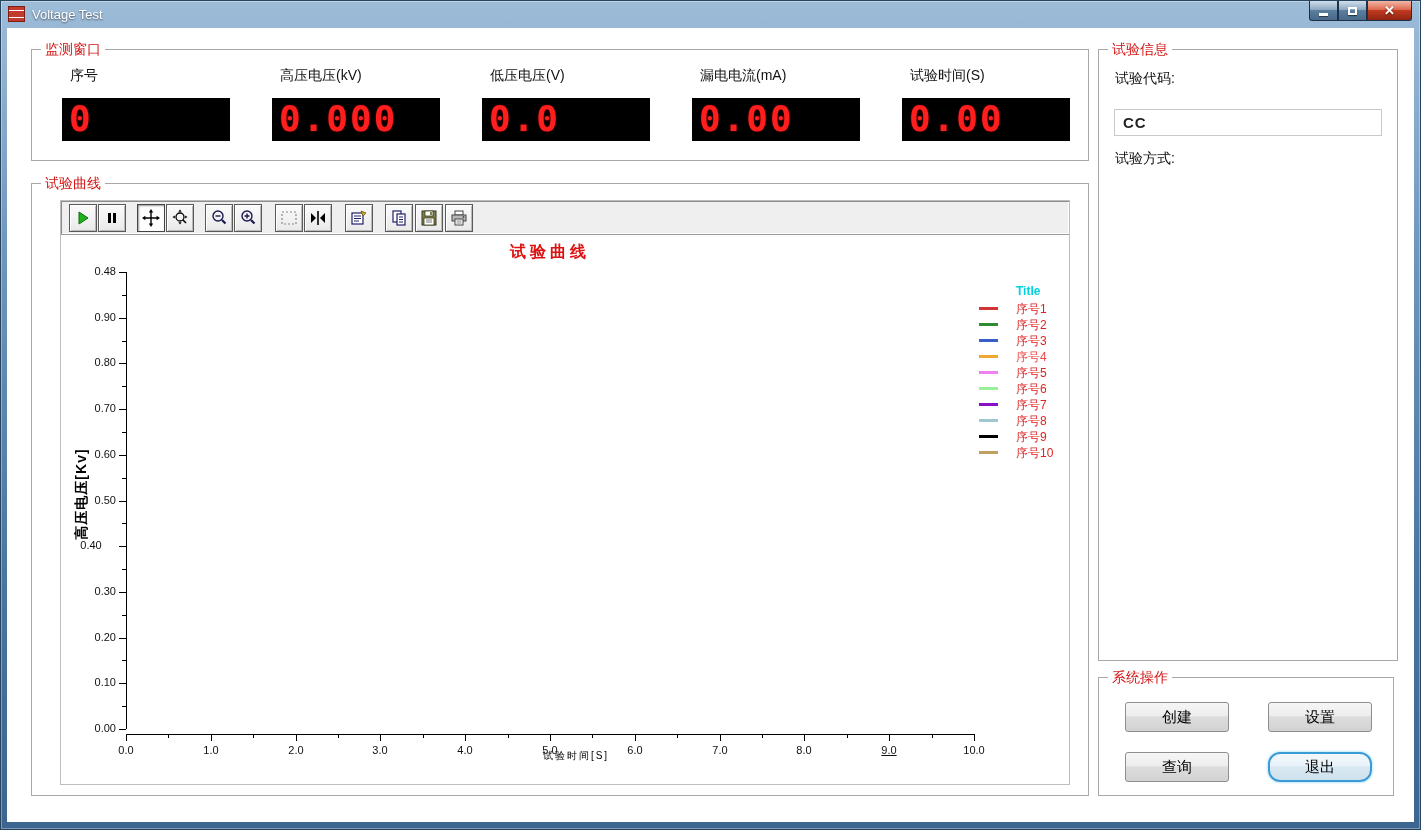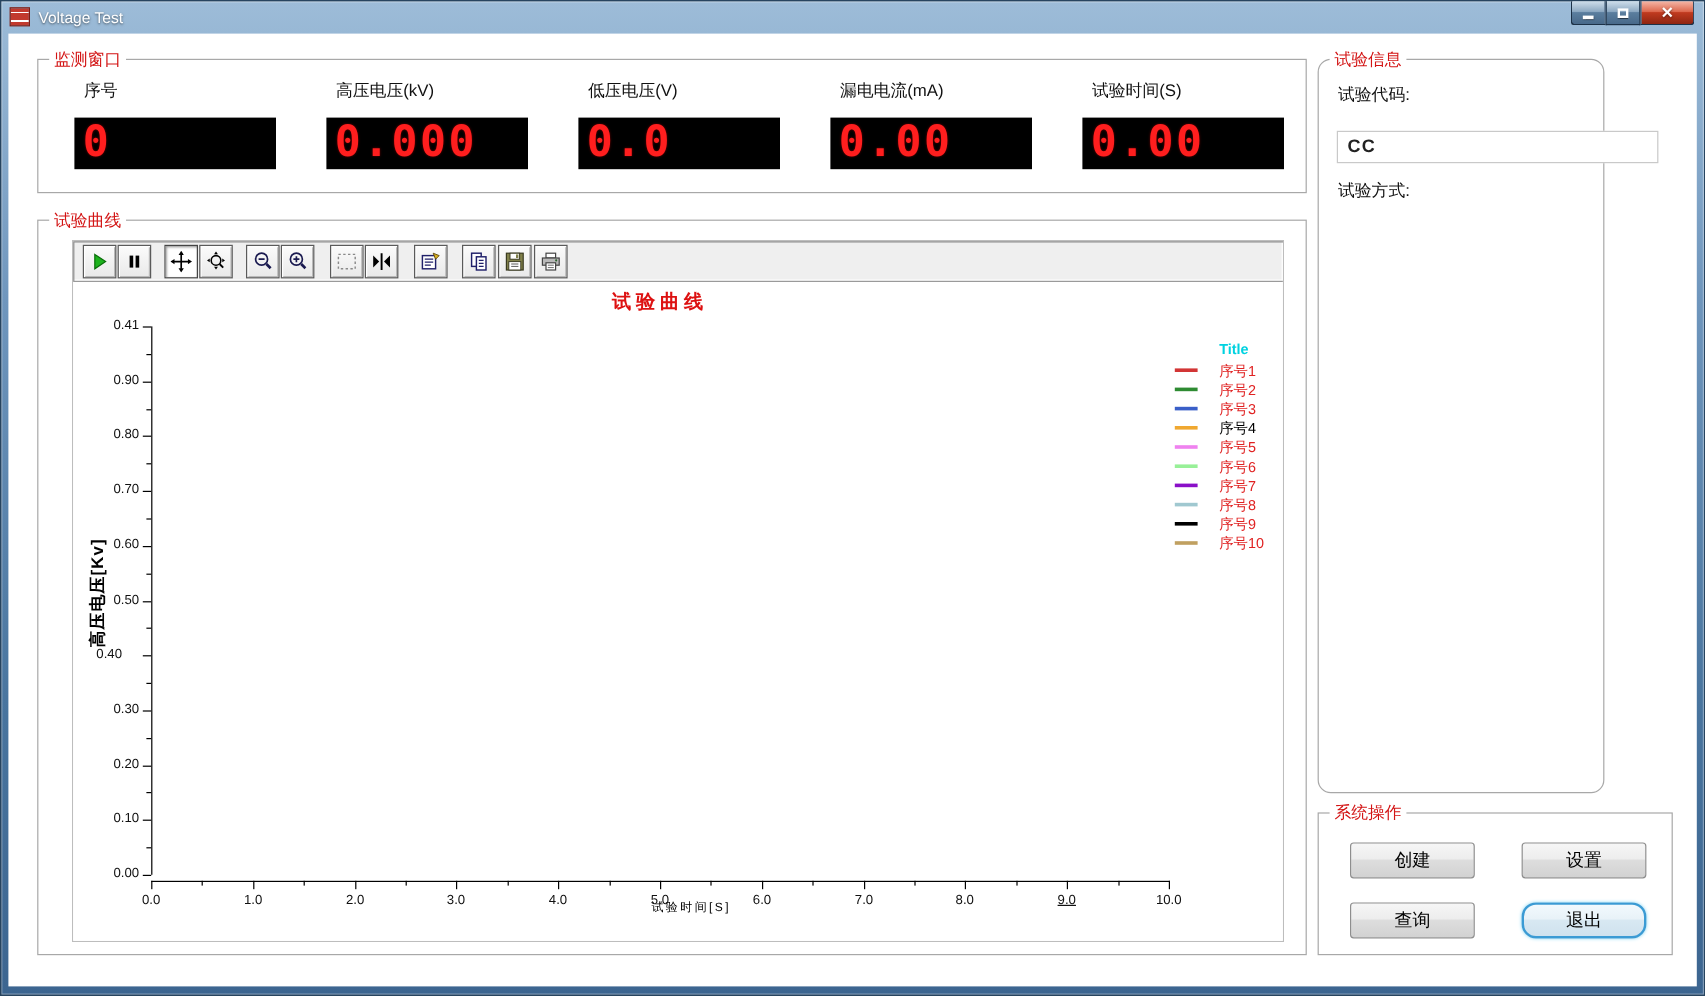--- a/index.html
+++ b/index.html
@@ -253,21 +253,21 @@
               <div style="position: absolute; left: 58px; top: 174px; width: 7px; height: 1px; background: rgb(0, 0, 0);"></div>
               <div class="tick-label" style="position: absolute; left: 5px; top: 167px; width: 50px; text-align: right;">0.70</div>
               <div style="position: absolute; left: 61px; top: 151px; width: 4px; height: 1px; background: rgb(0, 0, 0);"></div>
               <div style="position: absolute; left: 58px; top: 128px; width: 7px; height: 1px; background: rgb(0, 0, 0);"></div>
               <div class="tick-label" style="position: absolute; left: 5px; top: 121px; width: 50px; text-align: right;">0.80</div>
               <div style="position: absolute; left: 61px; top: 106px; width: 4px; height: 1px; background: rgb(0, 0, 0);"></div>
               <div style="position: absolute; left: 58px; top: 83px; width: 7px; height: 1px; background: rgb(0, 0, 0);"></div>
               <div class="tick-label" style="position: absolute; left: 5px; top: 76px; width: 50px; text-align: right;">0.90</div>
               <div style="position: absolute; left: 61px; top: 60px; width: 4px; height: 1px; background: rgb(0, 0, 0);"></div>
               <div style="position: absolute; left: 58px; top: 37px; width: 7px; height: 1px; background: rgb(0, 0, 0);"></div>
-              <div class="tick-label" style="position: absolute; left: 5px; top: 30px; width: 50px; text-align: right;">0.41</div>
+              <div class="tick-label" style="position: absolute; left: 5px; top: 30px; width: 50px; text-align: right;">0.48</div>
               <div style="position: absolute; left: 65px; top: 499px; width: 1px; height: 7px; background: rgb(0, 0, 0);"></div>
               <div class="tick-label" style="position: absolute; left: 40px; top: 509px; width: 50px; text-align: center;">0.0</div>
               <div style="position: absolute; left: 107px; top: 499px; width: 1px; height: 4px; background: rgb(0, 0, 0);"></div>
               <div style="position: absolute; left: 150px; top: 499px; width: 1px; height: 7px; background: rgb(0, 0, 0);"></div>
               <div class="tick-label" style="position: absolute; left: 125px; top: 509px; width: 50px; text-align: center;">1.0</div>
               <div style="position: absolute; left: 192px; top: 499px; width: 1px; height: 4px; background: rgb(0, 0, 0);"></div>
               <div style="position: absolute; left: 235px; top: 499px; width: 1px; height: 7px; background: rgb(0, 0, 0);"></div>
               <div class="tick-label" style="position: absolute; left: 210px; top: 509px; width: 50px; text-align: center;">2.0</div>
               <div style="position: absolute; left: 277px; top: 499px; width: 1px; height: 4px; background: rgb(0, 0, 0);"></div>
               <div style="position: absolute; left: 319px; top: 499px; width: 1px; height: 7px; background: rgb(0, 0, 0);"></div>
@@ -296,39 +296,39 @@
             </div>
           <div id="legend">
               <div class="legend-title" style="position: absolute; left: 955px; top: 49px; width: 60px; text-align: left; color: rgb(0, 210, 224);">Title</div>
               <div style="position: absolute; left: 918px; top: 72px; width: 19px; height: 3px; background: rgb(210, 53, 53);"></div>
               <div class="legend-row-label" style="position: absolute; left: 955px; top: 66px; width: 70px; text-align: left; color: rgb(224, 34, 34);">序号1</div>
               <div style="position: absolute; left: 918px; top: 88px; width: 19px; height: 3px; background: rgb(46, 139, 50);"></div>
               <div class="legend-row-label" style="position: absolute; left: 955px; top: 82px; width: 70px; text-align: left; color: rgb(224, 34, 34);">序号2</div>
               <div style="position: absolute; left: 918px; top: 104px; width: 19px; height: 3px; background: rgb(58, 95, 200);"></div>
               <div class="legend-row-label" style="position: absolute; left: 955px; top: 98px; width: 70px; text-align: left; color: rgb(224, 34, 34);">序号3</div>
               <div style="position: absolute; left: 918px; top: 120px; width: 19px; height: 3px; background: rgb(240, 168, 48);"></div>
-              <div class="legend-row-label" style="position: absolute; left: 955px; top: 114px; width: 70px; text-align: left; color: #000000;">序号4</div>
+              <div class="legend-row-label" style="position: absolute; left: 955px; top: 114px; width: 70px; text-align: left; color: #ef4444;">序号4</div>
               <div style="position: absolute; left: 918px; top: 136px; width: 19px; height: 3px; background: rgb(239, 130, 239);"></div>
               <div class="legend-row-label" style="position: absolute; left: 955px; top: 130px; width: 70px; text-align: left; color: rgb(224, 34, 34);">序号5</div>
               <div style="position: absolute; left: 918px; top: 152px; width: 19px; height: 3px; background: rgb(152, 240, 152);"></div>
               <div class="legend-row-label" style="position: absolute; left: 955px; top: 146px; width: 70px; text-align: left; color: rgb(224, 34, 34);">序号6</div>
               <div style="position: absolute; left: 918px; top: 168px; width: 19px; height: 3px; background: rgb(138, 16, 200);"></div>
               <div class="legend-row-label" style="position: absolute; left: 955px; top: 162px; width: 70px; text-align: left; color: rgb(224, 34, 34);">序号7</div>
               <div style="position: absolute; left: 918px; top: 184px; width: 19px; height: 3px; background: rgb(160, 200, 208);"></div>
               <div class="legend-row-label" style="position: absolute; left: 955px; top: 178px; width: 70px; text-align: left; color: rgb(224, 34, 34);">序号8</div>
               <div style="position: absolute; left: 918px; top: 200px; width: 19px; height: 3px; background: rgb(0, 0, 0);"></div>
               <div class="legend-row-label" style="position: absolute; left: 955px; top: 194px; width: 70px; text-align: left; color: rgb(224, 34, 34);">序号9</div>
               <div style="position: absolute; left: 918px; top: 216px; width: 19px; height: 3px; background: rgb(192, 160, 96);"></div>
               <div class="legend-row-label" style="position: absolute; left: 955px; top: 210px; width: 70px; text-align: left; color: rgb(224, 34, 34);">序号10</div>
             </div>
         </div>
       </div>
     </div>
 
-    <div class="groupbox" style="left:1091px; top:21px; width:239px; height:612px;border-radius:11px;">
+    <div class="groupbox" style="left:1091px; top:21px; width:300px; height:612px;">
       <span class="group-label">试验信息</span>
       <span class="info-label" style="top:20px;">试验代码:</span>
       <input class="code-input" type="text" value="CC" style="">
       <span class="info-label" style="top:100px;">试验方式:</span>
     </div>
 
     <div class="groupbox" style="left:1091px; top:649px; width:296px; height:119px;">
       <span class="group-label">系统操作</span>
       <button class="ops-btn" style="left:26px; top:24px;">创建</button>
       <button class="ops-btn" style="left:169px; top:24px;">设置</button>

